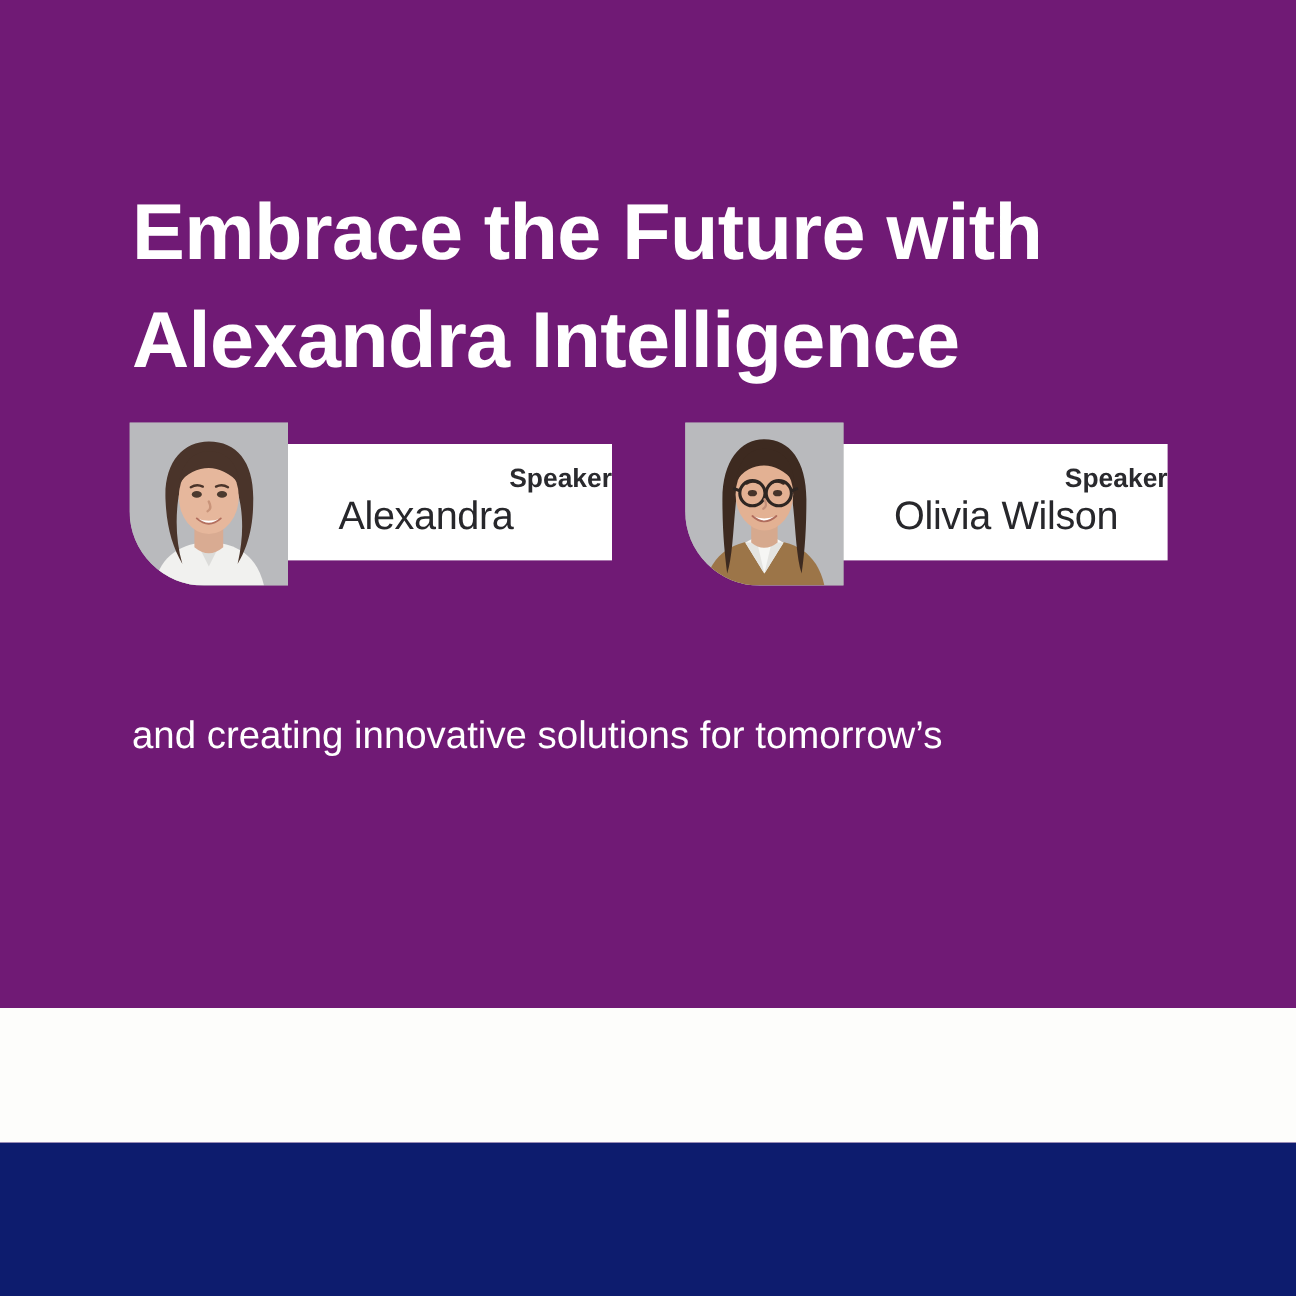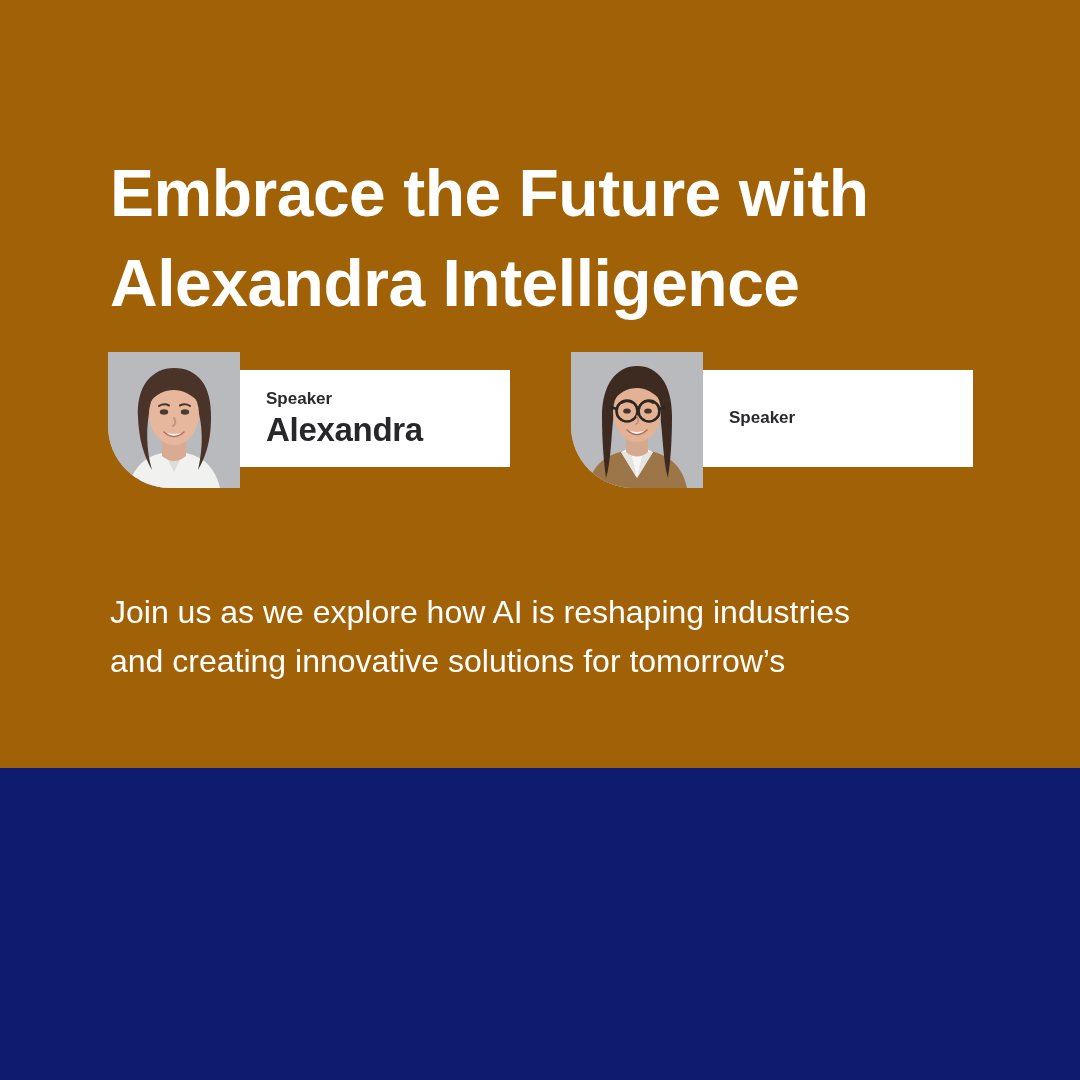--- a/index.html
+++ b/index.html
@@ -10,22 +10,22 @@
     width: 1080px;
     height: 1080px;
     font-family: "Liberation Sans", sans-serif;
     background: #0d1c6e;
     overflow: hidden;
   }
 
   #poster {
     position: relative;
     width: 1080px;
-    height: 768px;
-    background: #a16207;
+    height: 952px;
+    background: #701a75;
     overflow: hidden;
   }
 
   
   .headline {
     position: absolute;
     left: 110px;
     top: 104px;
     width: 900px;
     color: #ffffff;
@@ -60,32 +60,34 @@
     padding-left: 28px;
     display: flex;
     flex-direction: column;
     justify-content: center;
   }
   .card-2 .speaker-plate {
     width: 272px;
   }
   .speaker-role {
     color: #2a2a2e;
-    font-size: 17px;
+    font-size: 22px;
     font-weight: 700;
     line-height: 20px;
     margin-bottom: 2px;
+    text-align: right;
   }
   .speaker-name {
     color: #27272b;
     font-size: 33px;
-    font-weight: 700;
+    font-weight: 400;
     line-height: 38px;
     letter-spacing: -0.3px;
     white-space: nowrap;
+    margin-left: 16px;
   }
 
   .speaker-photo {
     position: absolute;
     left: 0;
     top: 0;
     width: 132px;
     height: 136px;
     border-bottom-left-radius: 62px;
     overflow: hidden;
@@ -157,20 +159,21 @@
         <path d="M66 66 q3 6 -1 8" stroke="#c9947a" stroke-width="2" fill="none" stroke-linecap="round"></path>
         <path d="M56 80 q10 9 20 0 q-10 4 -20 0 Z" fill="#ffffff"></path>
         <path d="M56 80 q10 9 20 0" stroke="#b4705f" stroke-width="1.6" fill="none" stroke-linecap="round"></path>
       </svg>
     </div>
   </div>
 
   <div class="speaker-card card-2">
     <div class="speaker-plate">
       <div class="speaker-role">Speaker</div>
+      <div class="speaker-name">Olivia Wilson</div>
     </div>
     <div class="speaker-photo">
       <svg width="132" height="136" viewBox="0 0 132 136" xmlns="http://www.w3.org/2000/svg">
         <rect width="132" height="136" fill="#b9babd"></rect>
 
         <path d="M16 136 C22 108 42 98 66 98 C90 98 110 108 116 136 Z" fill="#9c7548"></path>
 
         <path d="M50 100 L66 126 L82 100 L74 96 L58 96 Z" fill="#f6f6f4"></path>
         <path d="M50 100 L66 126 L60 100 Z" fill="#e4e4e1"></path>
         <path d="M82 100 L66 126 L72 100 Z" fill="#e4e4e1"></path>
@@ -198,21 +201,20 @@
         </g>
 
         <path d="M66 64 q3 6 -1 8" stroke="#c4907a" stroke-width="1.8" fill="none" stroke-linecap="round"></path>
         <path d="M56 78 q10 9 20 0 q-10 4 -20 0 Z" fill="#ffffff"></path>
         <path d="M56 78 q10 9 20 0" stroke="#b06c5c" stroke-width="1.5" fill="none" stroke-linecap="round"></path>
       </svg>
     </div>
   </div>
 
   <p class="body-copy">
-    <span class="bc-line">Join us as we explore how AI is reshaping industries</span>
     <span class="bc-line">and creating innovative solutions for tomorrow’s</span>
   </p>
 
   <div class="footer">
 
     
 
     
 
     

